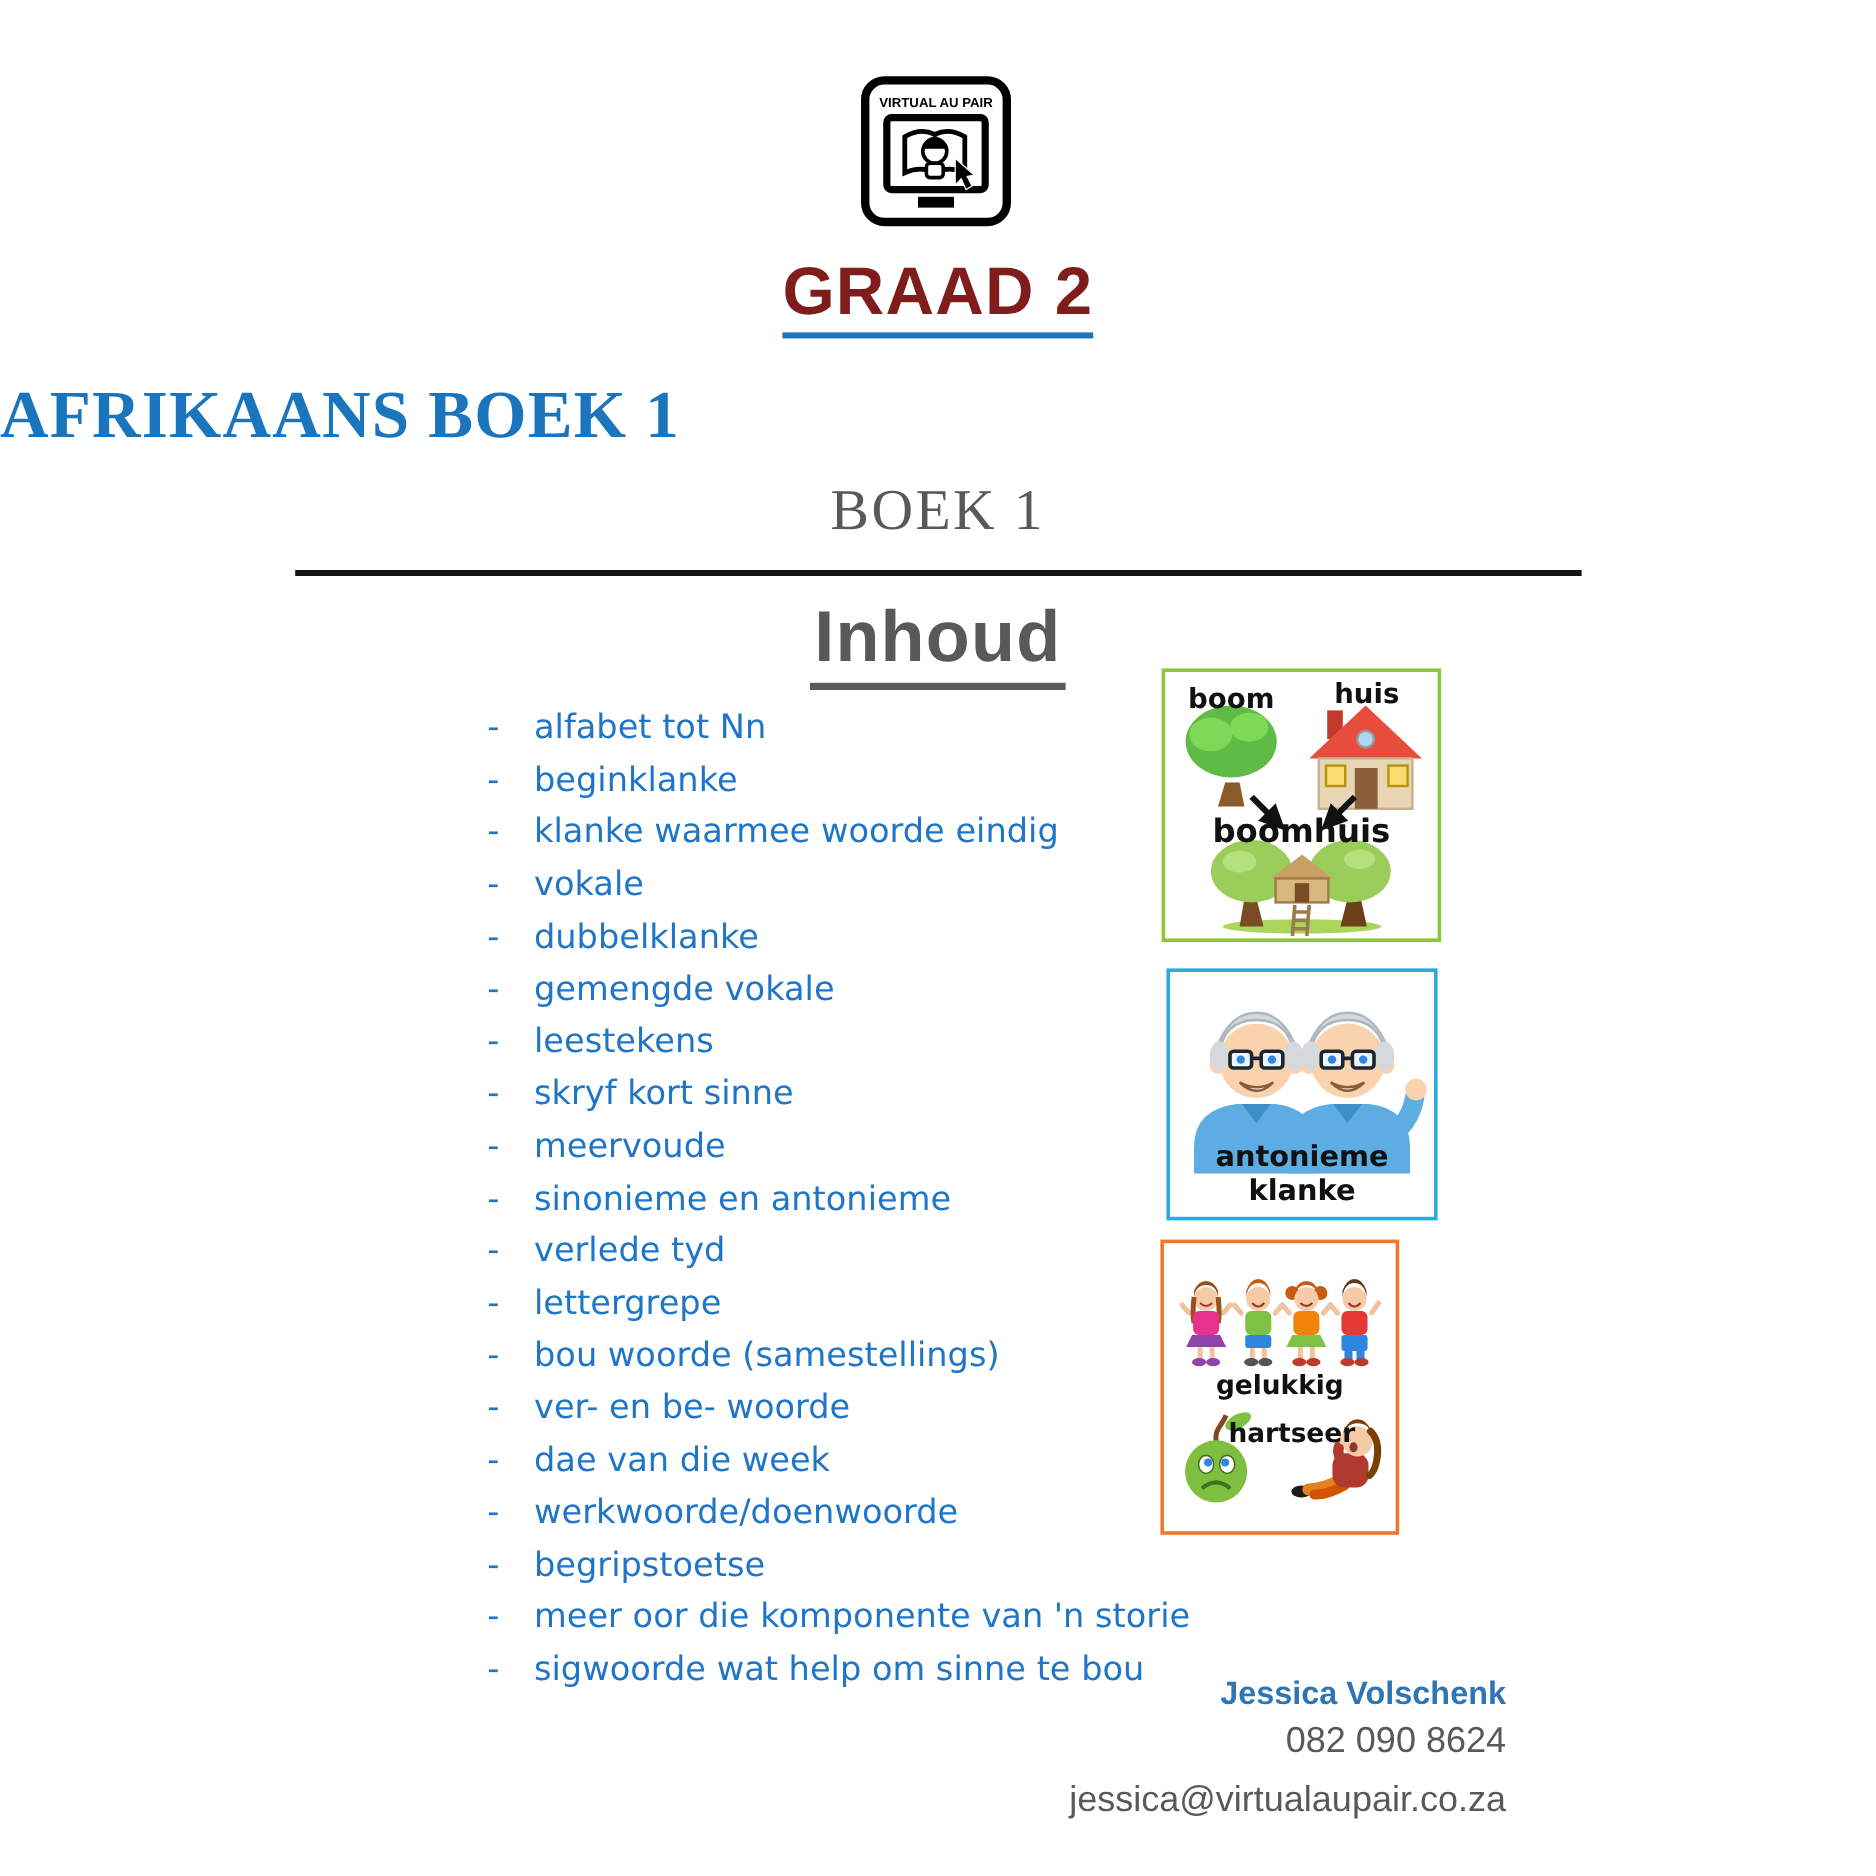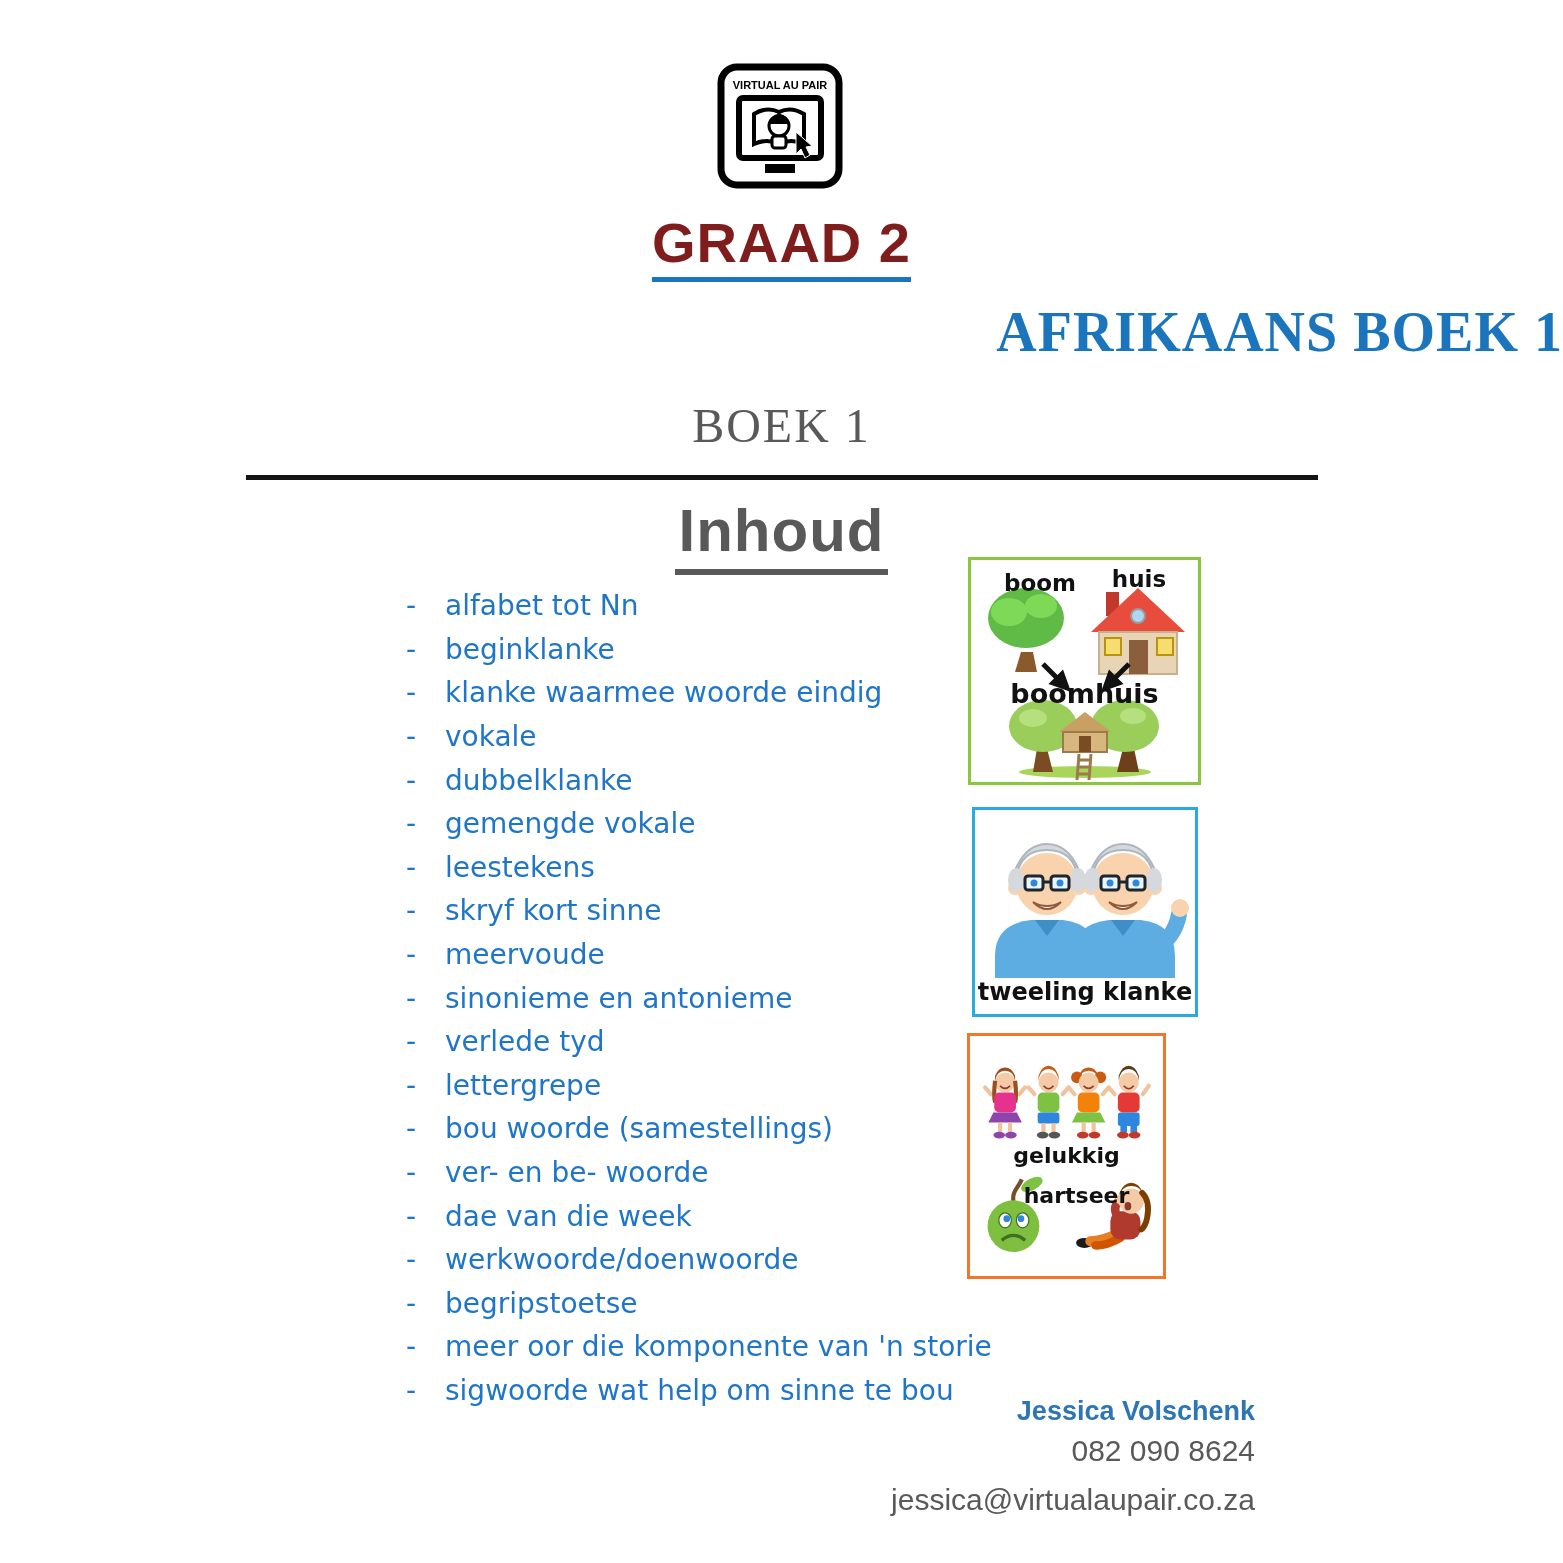--- a/index.html
+++ b/index.html
@@ -14,22 +14,22 @@
   
   .title-grade {
     position: absolute; top: 210px; left: 0; width: 1563px;
     text-align: center; color: #7f1d1d;
     font-family: "Liberation Sans", sans-serif;
     font-size: 56px; font-weight: bold; letter-spacing: 1px;
   }
   .title-grade .u { border-bottom: 5px solid #1B75BC; padding-bottom: 3px; }
 
   .title-book {
-    position: absolute; top: 300px; left: 0; width: 1563px;
-    text-align: right; color: #1B75BC;
+    position: absolute; top: 314px; left: 0; width: 1563px;
+    text-align: left; color: #1B75BC;
     font-family: "Liberation Serif", serif;
     font-size: 56px; font-weight: bold; letter-spacing: 1px;
   }
   .title-sub {
     position: absolute; top: 398px; left: 0; width: 1563px;
     text-align: center; color: #595959;
     font-family: "Liberation Serif", serif;
     font-size: 48px; font-weight: normal; letter-spacing: 2px;
   }
 
@@ -52,21 +52,21 @@
   }
   .contents-list li { height: 43.6px; display: flex; align-items: center; white-space: nowrap; }
   .contents-list .dash { width: 39px; flex: 0 0 39px; }
 
   
   .fig { position: absolute; background: #fff; }
   .fig svg { position: absolute; inset: 0; width: 100%; height: 100%; }
   .fig-caption { position: absolute; width: 100%; text-align: center; color: #111; font-weight: bold; font-family: "DejaVu Sans", sans-serif; }
 
   .fig1 { left: 968px; top: 557px; width: 233px; height: 228px; border: 3px solid #8CC63F; }
-  .fig1 .w1 { left: 14px; top: 10px; width: 110px; font-size: 23px; }
+  .fig1 .w1 { left: 0; top: 10px; width: 110px; font-size: 23px; }
   .fig1 .w2 { left: 118px; top: 6px; width: 100px; font-size: 23px; }
   .fig1 .res { left: 0; top: 118px; font-size: 27px; }
 
   .fig2 { left: 972px; top: 807px; width: 226px; height: 210px; border: 3px solid #29ABE2; }
   .fig2 .cap { left: 0; bottom: 8px; font-size: 24px; }
 
   .fig3 { left: 967px; top: 1033px; width: 199px; height: 246px; border: 3px solid #F0772B; }
   .fig3 .cap1 { left: 0; top: 107px; font-size: 22px; }
   .fig3 .cap2 { left: 0; top: 147px; font-size: 22px; padding-left: 20px; }
 
@@ -267,21 +267,21 @@
         <ellipse cx="117" cy="70" rx="8" ry="12" fill="#D5D8DC"></ellipse>
         <ellipse cx="179" cy="70" rx="8" ry="12" fill="#D5D8DC"></ellipse>
         <rect x="126" y="66" width="18" height="14" rx="3" fill="#EAF6FF" stroke="#1B2631" stroke-width="3"></rect>
         <rect x="152" y="66" width="18" height="14" rx="3" fill="#EAF6FF" stroke="#1B2631" stroke-width="3"></rect>
         <line x1="144" y1="72" x2="152" y2="72" stroke="#1B2631" stroke-width="3"></line>
         <circle cx="135" cy="73" r="3.5" fill="#2E86DE"></circle>
         <circle cx="161" cy="73" r="3.5" fill="#2E86DE"></circle>
         <path d="M134,92 Q148,106 162,92 Q148,100 134,92 Z" fill="#fff" stroke="#8E5A3A" stroke-width="2"></path>
       </g>
     </svg>
-    <span class="fig-caption cap">tweeling klanke</span>
+    <span class="fig-caption cap">antonieme klanke</span>
   </div>
 
   <div class="fig fig3">
     <svg viewBox="0 0 231 240">
       <g>
 
         <line x1="25" y1="46" x2="18" y2="38" stroke="#F0C29E" stroke-width="5" stroke-linecap="round"></line>
         <line x1="59" y1="46" x2="66" y2="38" stroke="#F0C29E" stroke-width="5" stroke-linecap="round"></line>
         <circle cx="42" cy="32" r="12" fill="#F5CBA7"></circle>
         <path d="M30,30 Q32,18 42,18 Q52,18 54,30 L54,24 Q50,14 42,14 Q34,14 30,24 Z" fill="#9A4F1E"></path>

